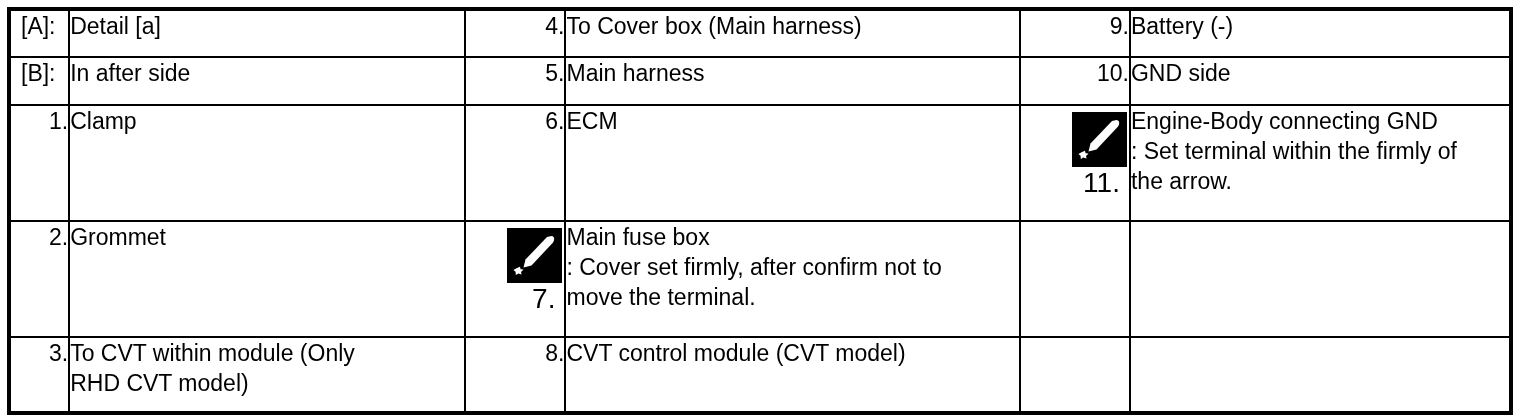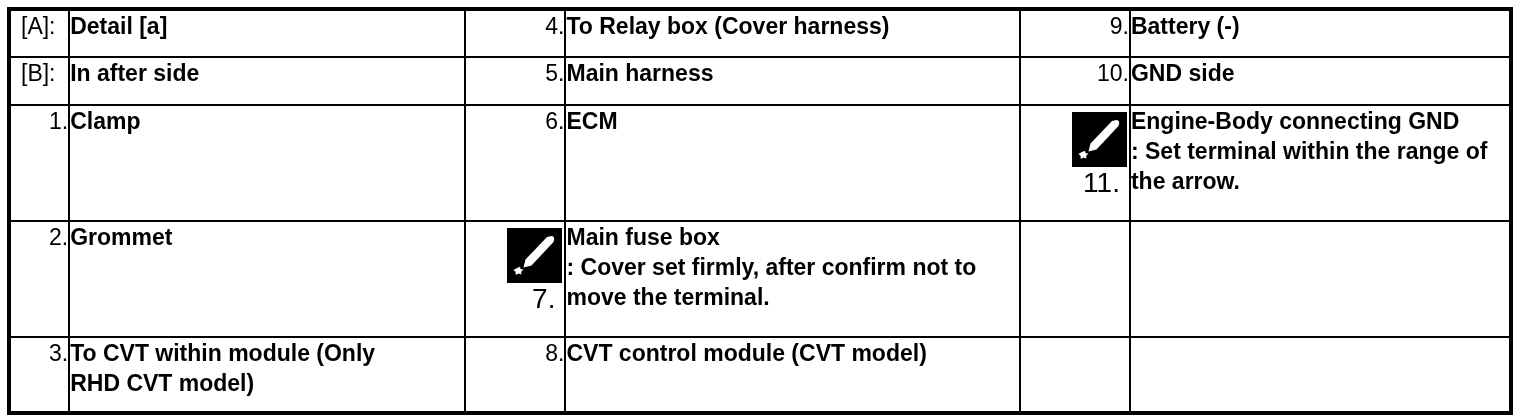--- a/index.html
+++ b/index.html
@@ -63,21 +63,20 @@
 
   .txt-cell {
     text-align: left;
     padding: 6px 8px 7px 12px;
     font-size: 23px;
     line-height: 30px;
   }
   .txt-cell .line {
     display: block;
     white-space: pre;
-    font-weight: bold;
   }
 
   
   .num-cell.with-icon {
     padding-top: 6px;
     text-align: right;
   }
   .icon-stack {
     display: flex;
     flex-direction: column;
@@ -117,21 +116,21 @@
     </colgroup>
     <tbody>
 
       <tr style="height:48px;">
         <td class="num-cell left-label">[A]:</td>
         <td class="txt-cell">
           <span class="line">Detail [a]</span>
         </td>
         <td class="num-cell">4.</td>
         <td class="txt-cell">
-          <span class="line">To Relay box (Cover harness)</span>
+          <span class="line">To Cover box (Main harness)</span>
         </td>
         <td class="num-cell">9.</td>
         <td class="txt-cell">
           <span class="line">Battery (-)</span>
         </td>
       </tr>
 
       <tr style="height:48px;">
         <td class="num-cell left-label">[B]:</td>
         <td class="txt-cell">
@@ -163,21 +162,21 @@
                 <rect x="0" y="0" width="55" height="55" fill="#000000"></rect>
                 <path d="M44.5 8.0 C47.5 8.2 48.0 11.5 46.0 14.5 L24.5 37.5 L16.5 39.5 L18.5 31.5 L40.0 9.0 Z" fill="#ffffff"></path>
                 <path d="M10.0 40.0 L13.0 38.8 L13.6 41.2 L16.6 41.6 L14.0 44.0 L14.6 46.6 L11.4 45.6 L8.8 47.0 L8.6 43.8 L6.4 42.0 Z" fill="#ffffff"></path>
               </svg>
             </span>
             <span class="icon-num">11.</span>
           </span>
         </td>
         <td class="txt-cell">
           <span class="line">Engine-Body connecting GND</span>
-          <span class="line">: Set terminal within the range of</span>
+          <span class="line">: Set terminal within the firmly of</span>
           <span class="line">the arrow.</span>
         </td>
       </tr>
 
       <tr style="height:116px;">
         <td class="num-cell">2.</td>
         <td class="txt-cell">
           <span class="line">Grommet</span>
         </td>
         <td class="num-cell with-icon">

